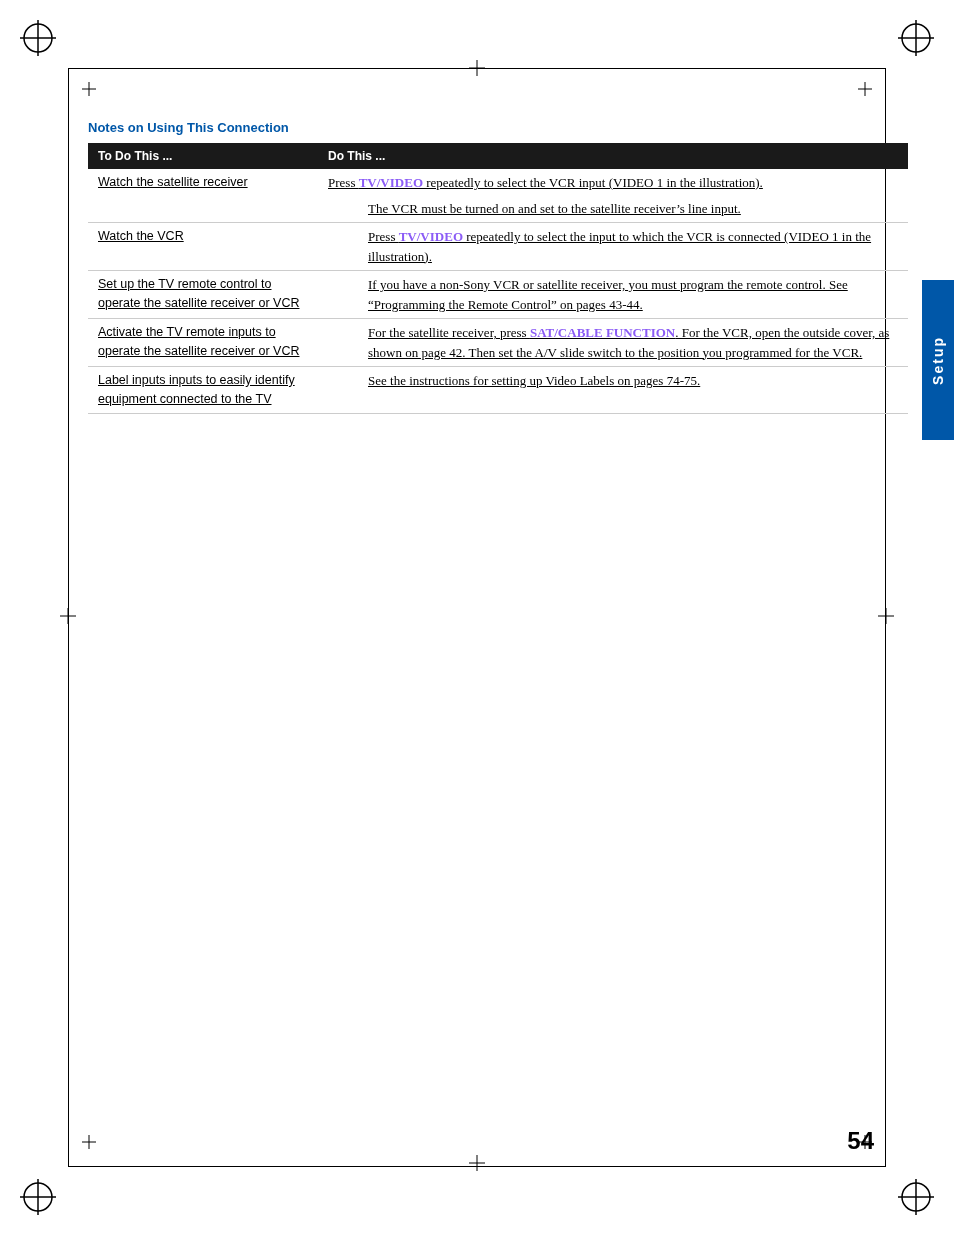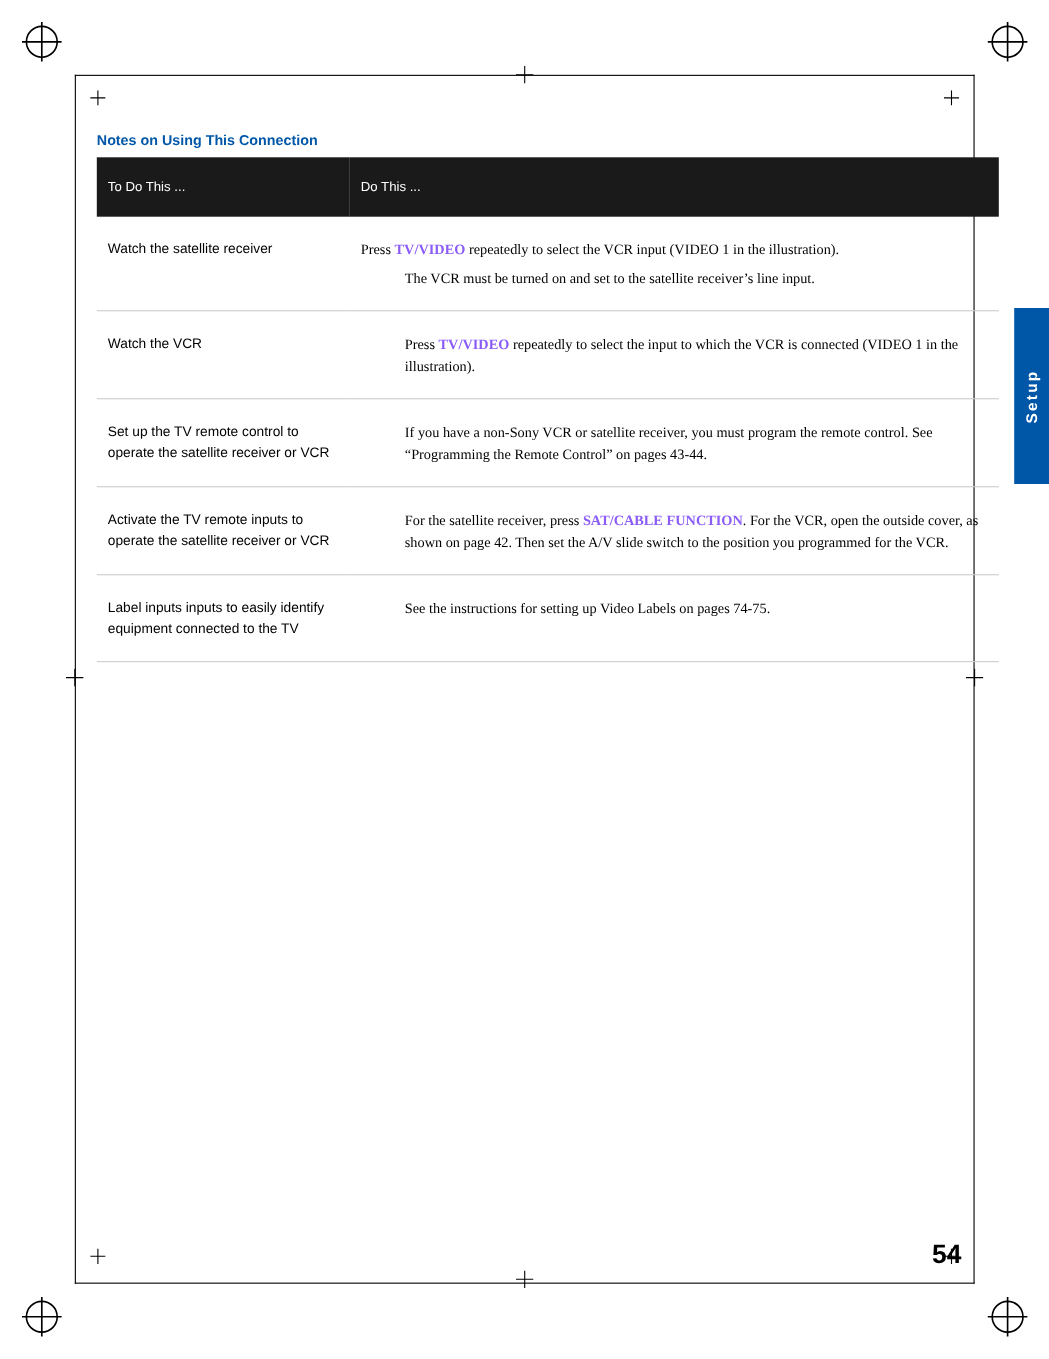--- a/index.html
+++ b/index.html
@@ -89,35 +89,36 @@
       border-collapse: collapse;
       font-size: 13px;
     }
 
     .main-table thead tr {
       background-color: #1a1a1a;
       color: #ffffff;
     }
 
     .main-table thead th {
-      padding: 20px 10px;
+      padding: 6px 10px;
       font-family: Arial, sans-serif;
       font-size: 12px;
-      font-weight: normal;
+      font-weight: bold;
       text-align: left;
     }
 
     .main-table tbody tr {
       border-bottom: 1px solid #cccccc;
       vertical-align: top;
     }
 
     .main-table tbody td {
-      padding: 20px 10px;
+      padding: 4px 10px;
       line-height: 1.5;
+      text-decoration: underline;
     }
 
     .main-table tbody td:first-child {
       width: 230px;
       font-family: Arial, sans-serif;
       font-size: 12.5px;
     }
 
     .main-table tbody td:last-child {
       font-family: "Times New Roman", Times, serif;

